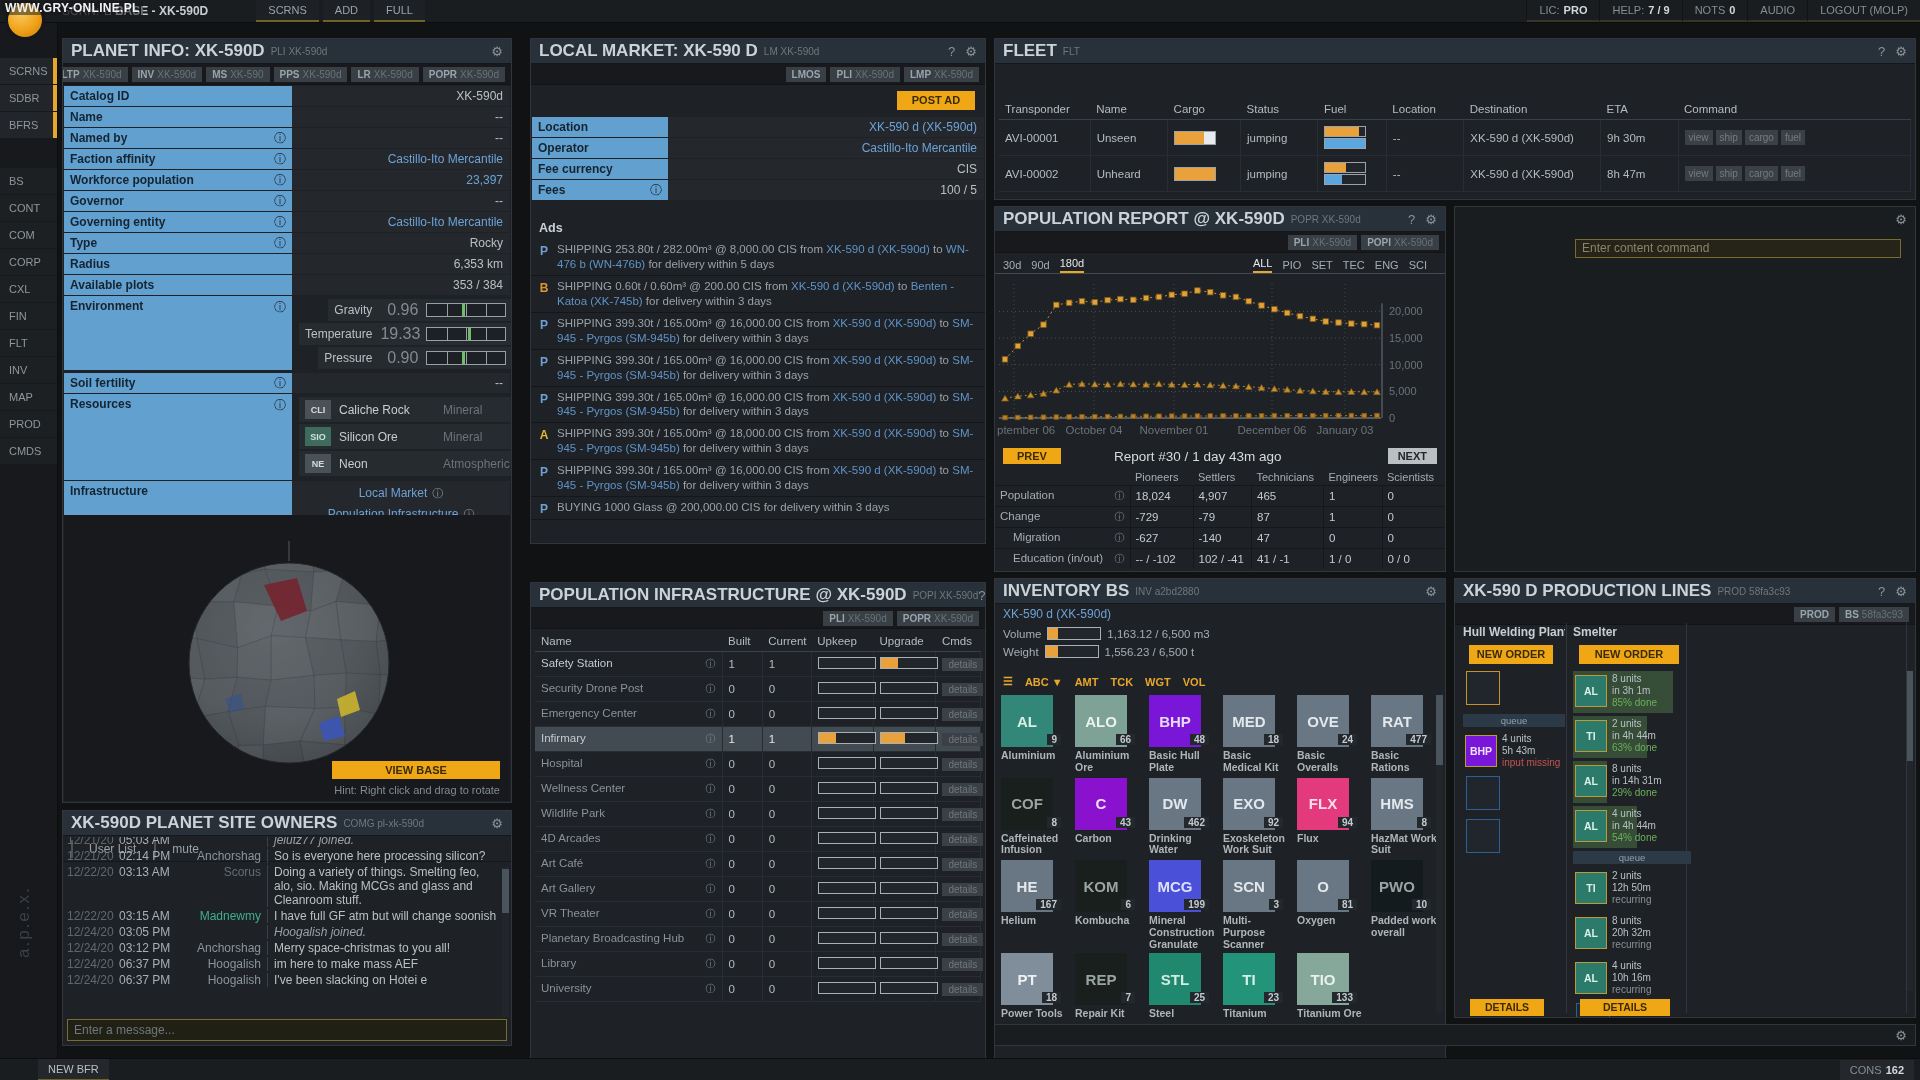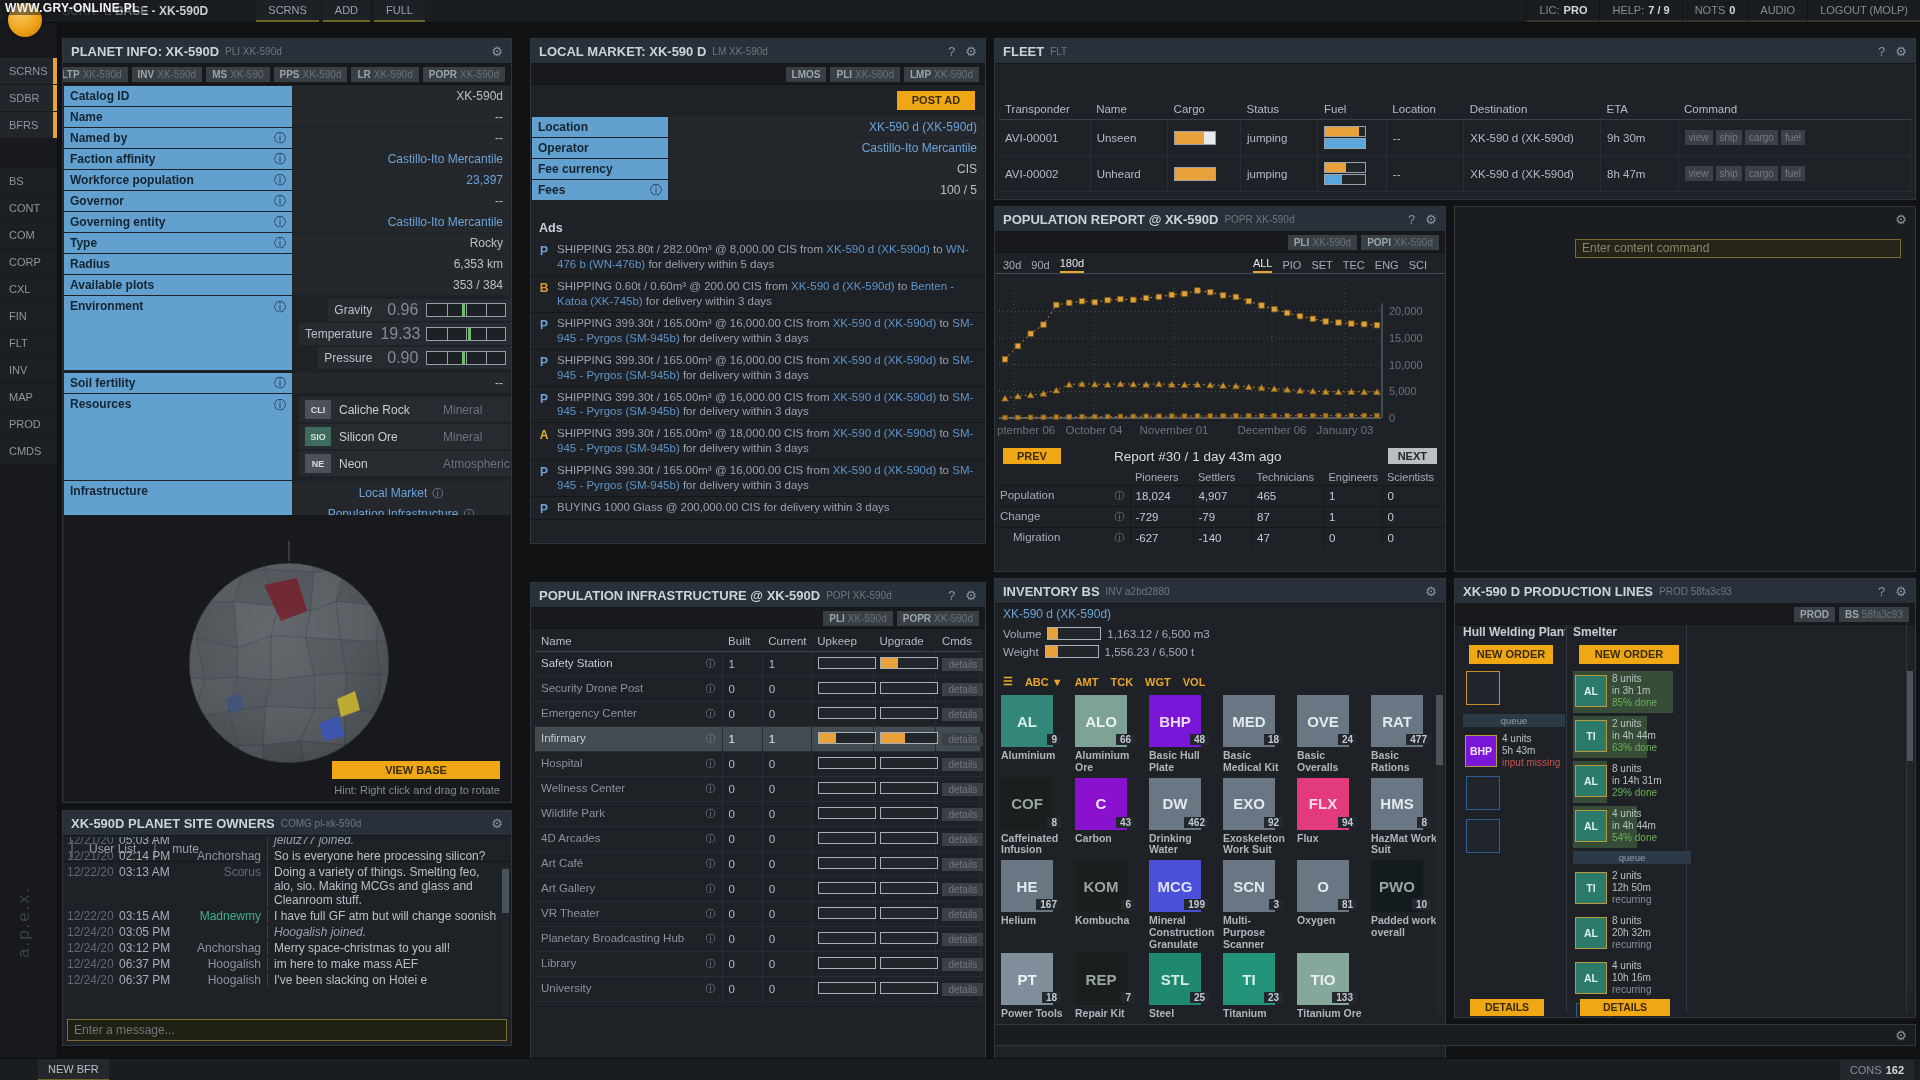--- a/index.html
+++ b/index.html
@@ -24,21 +24,21 @@
   #sb-g2{margin-top:30px;}
   #apex-mark{position:absolute;left:-36px;bottom:150px;width:120px;transform:rotate(-90deg);color:#3b424a;font-size:17px;letter-spacing:2px;}
   
   #bottombar{position:absolute;left:0;top:1058px;width:1920px;height:22px;background:#1a1d20;border-top:1px solid #0b0d0e;display:flex;align-items:center;}
   #bb-left{margin-left:38px;padding:0 10px;line-height:20px;font-size:11px;color:#b9c0c4;background:#24282c;border-bottom:2px solid #6d6326;}
   #bb-right{margin-left:auto;margin-right:6px;padding:0 10px;line-height:20px;font-size:11px;color:#858e94;background:#24282c;}
   #bb-right b{color:#d2d8dc;margin-left:4px;}
   
   .panel{position:absolute;background:#1e2226;border:1px solid #30363b;box-sizing:border-box;overflow:hidden;}
   .phead{height:24px;background:#28313a;display:flex;align-items:center;padding:0 8px;border-bottom:1px solid #15181b;}
-  .ptitle{font-size:13px;font-weight:bold;color:#ccd3d8;white-space:nowrap;}
+  .ptitle{font-size:17px;font-weight:bold;color:#ccd3d8;white-space:nowrap;}
   .pcode{font-size:10px;color:#6e777d;margin-left:6px;white-space:nowrap;}
   .phicons{margin-left:auto;display:flex;gap:10px;color:#8a9399;font-size:13px;}
   .picon{cursor:pointer;}
   .bcrumb{height:20px;background:#17191c;display:flex;justify-content:flex-end;align-items:center;gap:4px;padding:0 6px;border-bottom:1px solid #121416;}
   .chip{background:#383f45;color:#69737a;font-size:10px;font-weight:bold;padding:2px 6px;white-space:nowrap;}
   .chip span{color:#69737a;font-weight:normal;margin-left:3px;}
   .chip b{color:#9aa4ab;}
   
   .irow{display:flex;margin:0 1px 1px 1px;min-height:20px;}
   .ilbl{width:228px;background:#62a0d0;color:#142430;font-size:12px;font-weight:bold;display:flex;align-items:center;padding:0 6px;box-sizing:border-box;flex-shrink:0;}
@@ -943,20 +943,28 @@
               <td>0</td>
             </tr>
             <tr>
               <td class="rl" style="padding-left: 18px;">Migration<span class="inf">ⓘ</span></td>
               <td>-627</td>
               <td>-140</td>
               <td>47</td>
               <td>0</td>
               <td>0</td>
             </tr>
+            <tr>
+              <td class="rl" style="padding-left: 18px;">Education (in/out)<span class="inf">ⓘ</span></td>
+              <td>-- / -102</td>
+              <td>102 / -41</td>
+              <td>41 / -1</td>
+              <td>1 / 0</td>
+              <td>0 / 0</td>
+            </tr>
           </tbody>
         </table>
       </div>
   </div>
 
   <div class="panel" style="left:1454px;top:206px;width:462px;height:366px;background:#191d20;">
     <span class="tilegear picon">⚙</span>
     <div id="cmd-input">Enter content command</div>
   </div>
 

